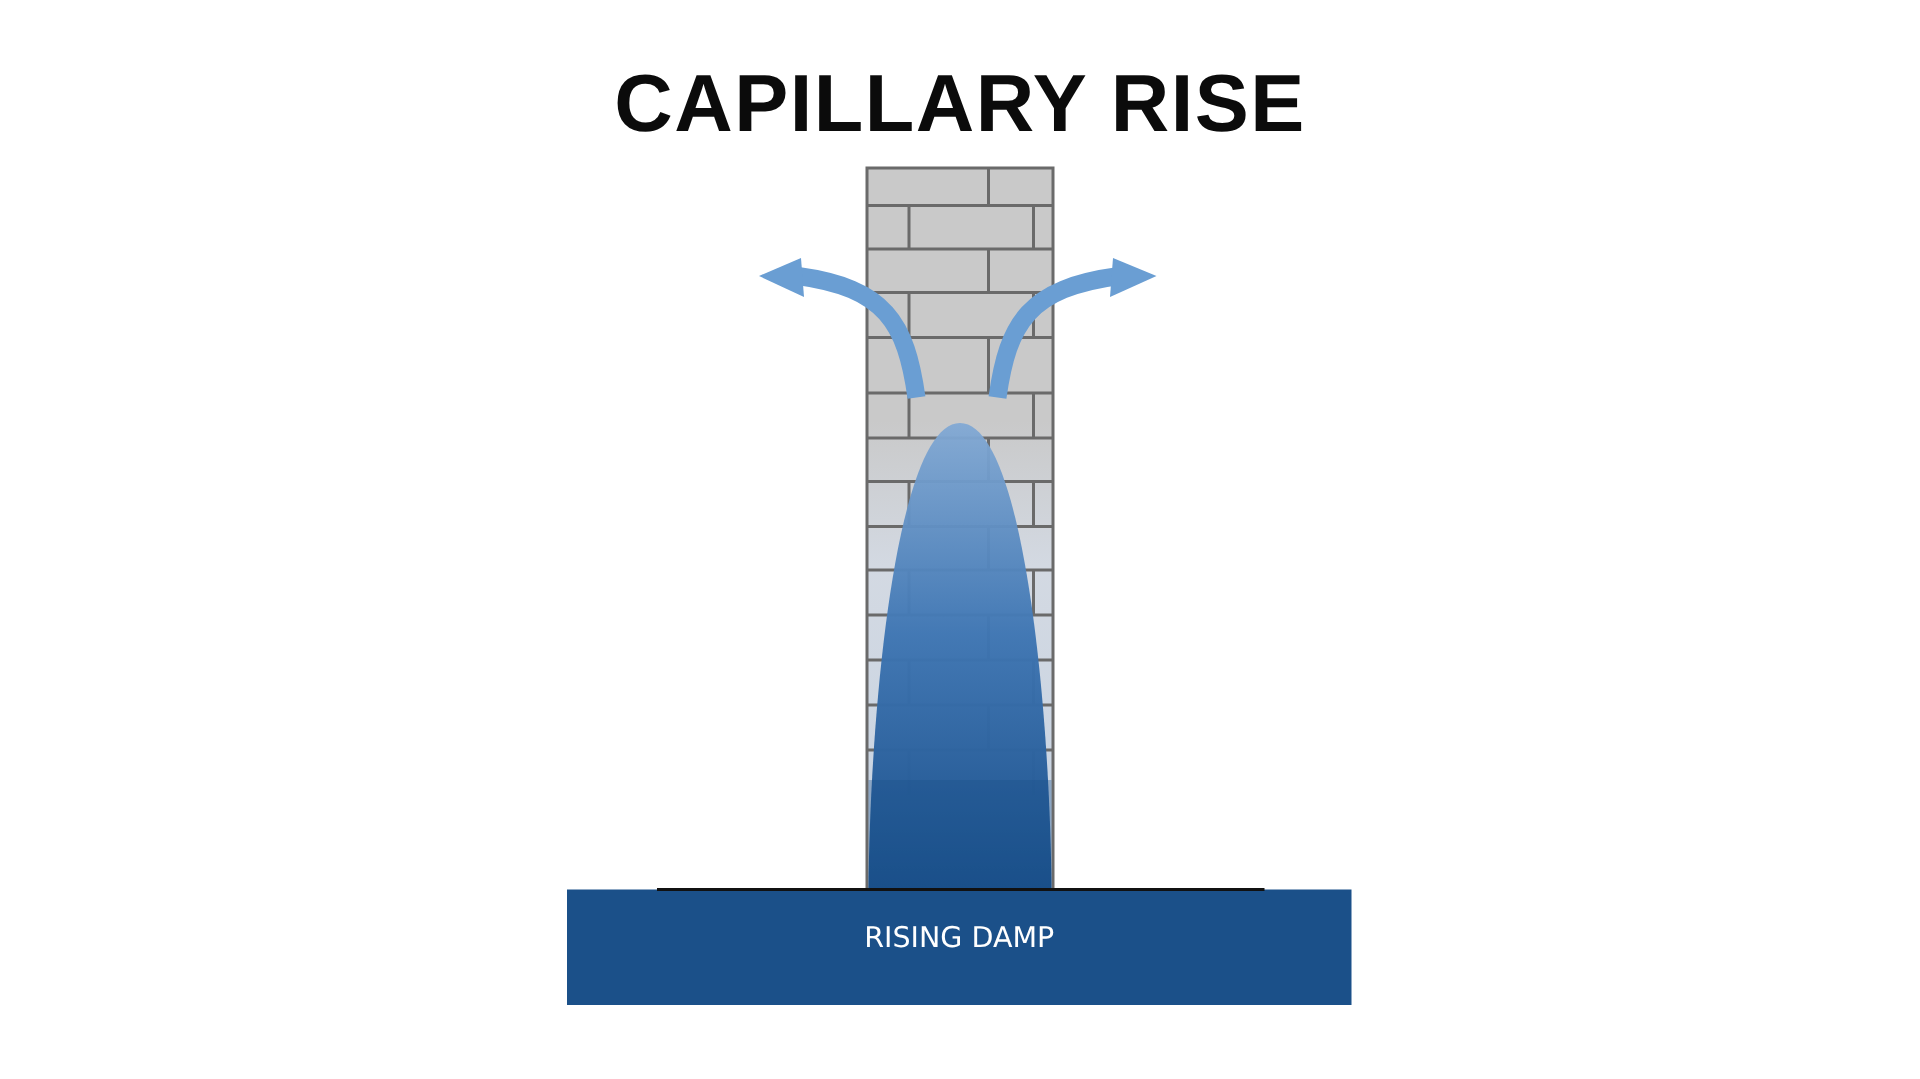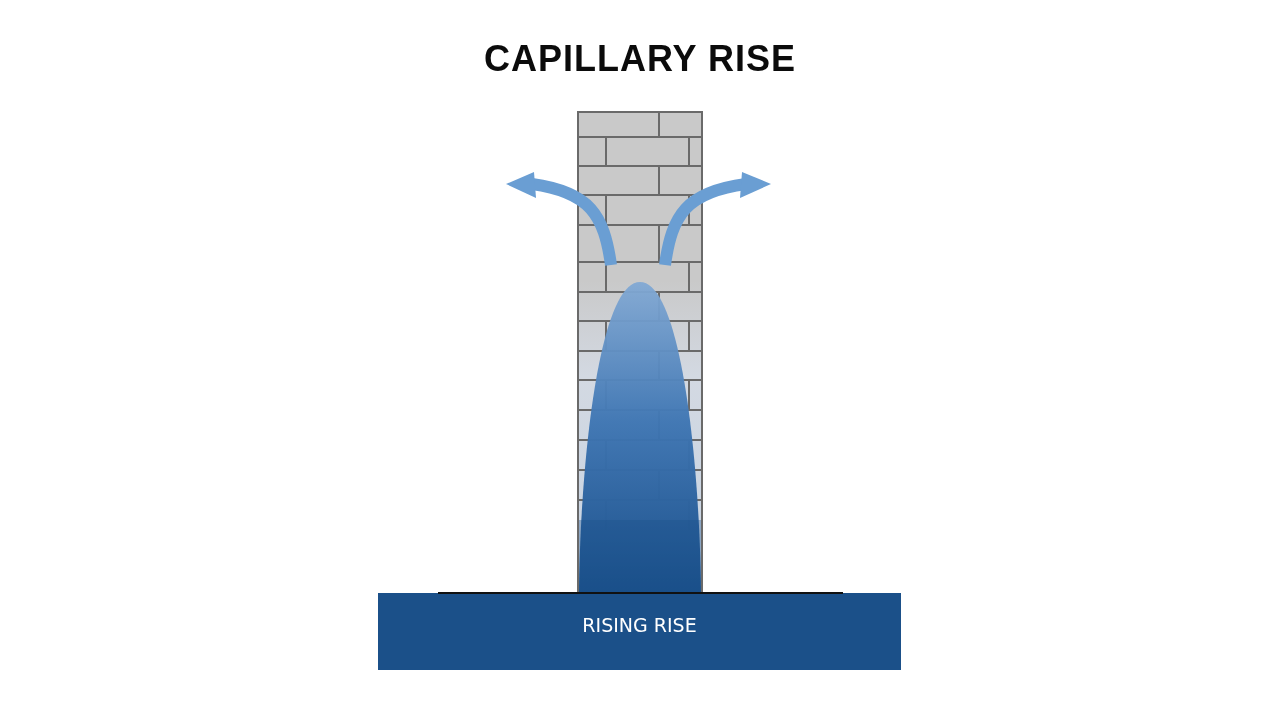--- a/index.html
+++ b/index.html
@@ -4,21 +4,21 @@
   <style>
     html, body { margin: 0; padding: 0; }
     body {
       width: 1280px; height: 719px; overflow: hidden;
       background: #ffffff;
       position: relative;
       font-family: "Liberation Sans", sans-serif;
     }
     .title {
       position: absolute; left: 0; top: 38px; width: 1280px;
-      text-align: center; font-size: 36px; font-weight: bold;
+      text-align: center; font-size: 54px; font-weight: bold;
       color: #0b0b0b; letter-spacing: 1px;
       font-family: "Liberation Sans", sans-serif;
     }
     .diagram { position: absolute; left: 0; top: 0; width: 1280px; height: 719px; }
     .base-label {
       position: absolute; left: 378px; top: 612px; width: 523px;
       text-align: center; color: #ffffff; font-size: 19px; line-height: 26px;
       font-family: "DejaVu Sans", sans-serif;
     }
     .base-label span { display: block; }
@@ -99,14 +99,14 @@
   <g>
     <path d="M665 265 C672 215 686 192 746 184" stroke="#6a9ed3" stroke-width="12" fill="none" stroke-linecap="butt"></path>
     <polygon points="771,184 742,172 740,198" fill="#6a9ed3"></polygon>
   </g>
 
   <rect x="378" y="593" width="523" height="77" fill="#1b5089"></rect>
   <line x1="438" y1="593" x2="843" y2="593" stroke="#111111" stroke-width="2"></line>
 </svg>
 
 <div class="base-label">
-  <span>RISING RISE</span>
+  <span>RISING DAMP</span>
 </div>
 
 </body></html>

